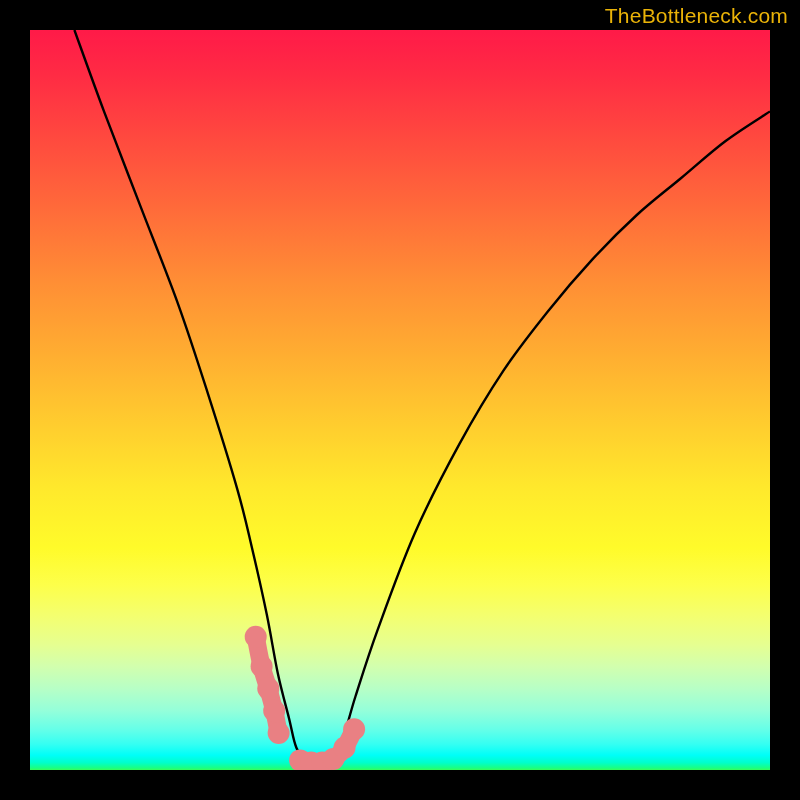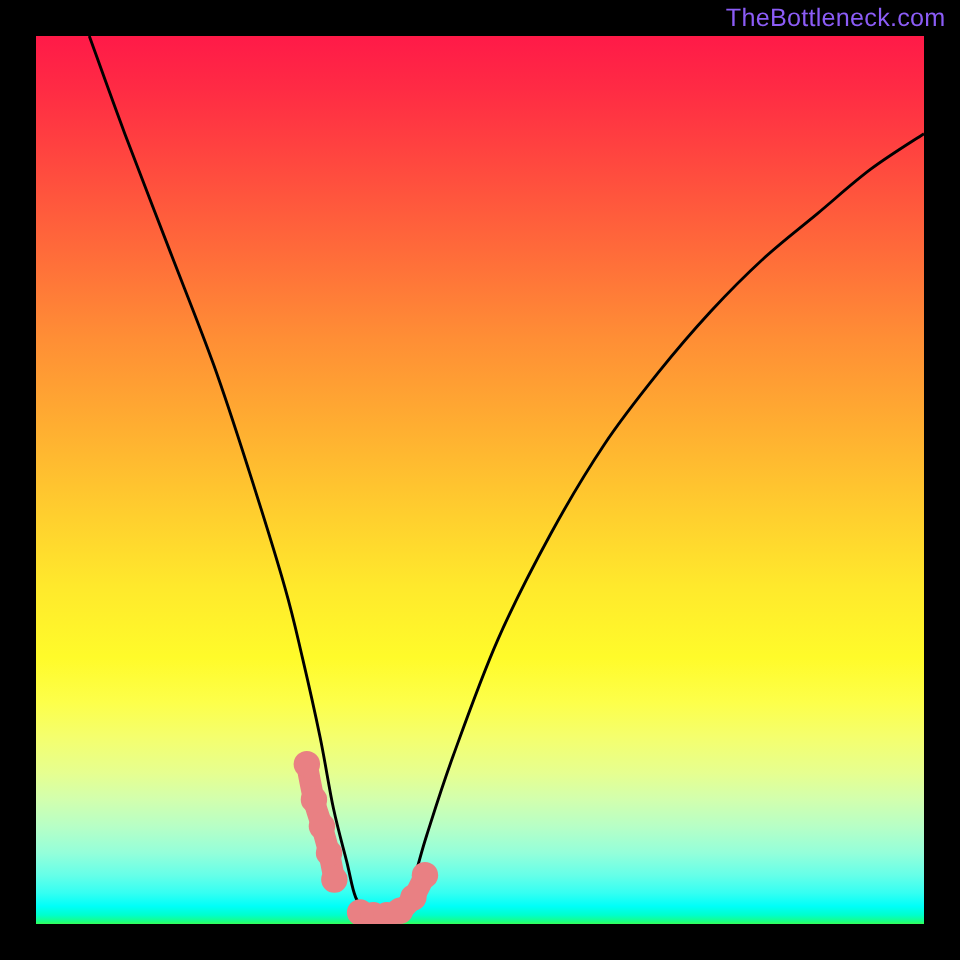--- a/index.html
+++ b/index.html
@@ -59,21 +59,21 @@
   .svg-layer {
     position: absolute;
     top: 0; left: 0;
     width: 100%;
     height: 100%;
   }
   .watermark {
     position: absolute;
     top: 4px;
     right: 12px;
-    color: #8b5cf6;
+    color: #eab308;
     font-size: 21px;
     font-weight: 500;
     letter-spacing: 0.2px;
   }
 </style>
 </head>
 <body>
 
 <div class="frame">
   <div class="plot-area">

